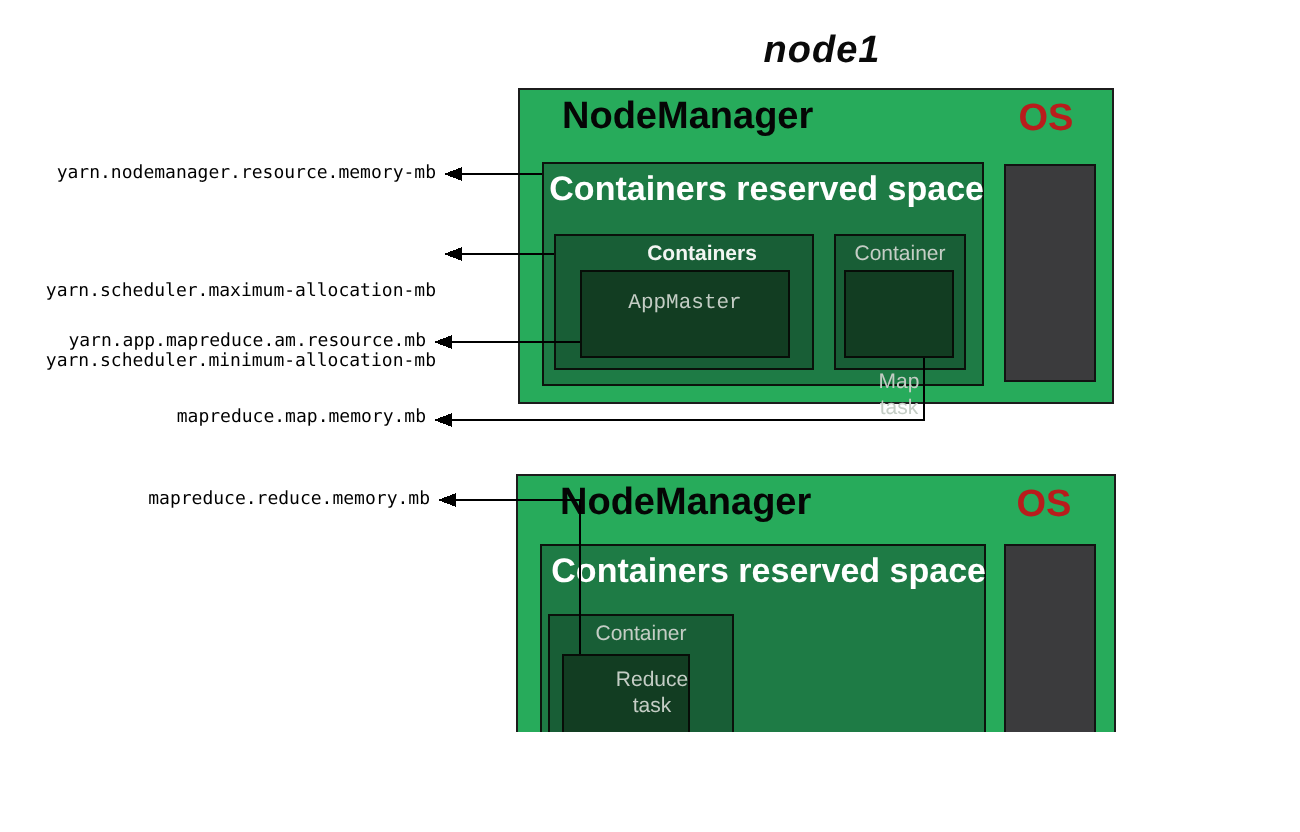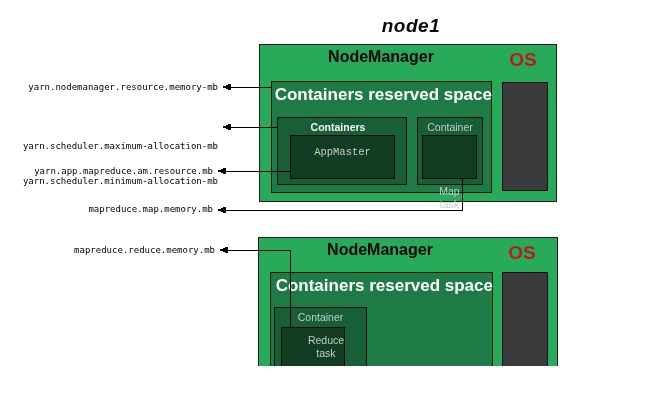--- a/index.html
+++ b/index.html
@@ -8,21 +8,21 @@
     font-family:"Liberation Sans",sans-serif;
   }
   .abs{position:absolute;}
   
   .node-title{
     font-style:italic;font-weight:600;font-size:19px;color:#0a0a0a;
     text-align:center;width:200px;letter-spacing:0.5px;
   }
   
   .node-box{background:#27AB5B;border:1px solid #1c1c1c;box-sizing:border-box;z-index:1;}
-  .nm-label{font-size:16px;font-weight:700;color:#050505;text-align:center;z-index:2;}
+  .nm-label{font-size:19px;font-weight:700;color:#050505;z-index:2;}
   .os-label{font-size:19px;font-weight:700;color:#b91c1c;text-align:center;z-index:2;}
   .reserved-box{background:#1E7B45;border:1px solid #0c130d;box-sizing:border-box;z-index:2;}
   .reserved-label{font-size:17px;font-weight:700;color:#ffffff;text-align:right;z-index:3;}
   .containers-box{background:#185E36;border:1px solid #0a110b;box-sizing:border-box;z-index:3;}
   .containers-label{font-size:10.5px;font-weight:700;color:#f2f5f2;text-align:center;z-index:4;}
   .container-label{font-size:10.5px;font-weight:400;color:#c4cdc5;text-align:center;z-index:4;}
   .task-box{background:#123D22;border:1px solid #070d08;box-sizing:border-box;z-index:4;}
   .task-label{font-size:10.5px;font-weight:400;color:#c4cdc5;text-align:center;line-height:13px;z-index:5;}
   .os-rect{background:#3B3B3D;border:1px solid #121212;box-sizing:border-box;z-index:2;}
   
@@ -41,21 +41,21 @@
 
   <div class="abs node-box" style="left:259px;top:44px;width:298px;height:158px;"></div>
 
   <div class="abs nm-label" style="left:281px;top:48px;width:200px;">NodeManager</div>
   <div class="abs os-label" style="left:493px;top:49px;width:60px;">OS</div>
 
   <div class="abs reserved-box" style="left:271px;top:81px;width:221px;height:112px;"></div>
   <div class="abs reserved-label" style="left:271px;top:85px;width:221px;">Containers reserved space</div>
 
   <div class="abs containers-box" style="left:277px;top:117px;width:130px;height:68px;"></div>
-  <div class="abs containers-label" style="left:261px;top:121px;width:130px;padding-left:12px;">Containers</div>
+  <div class="abs containers-label" style="left:274px;top:121px;width:130px;padding-left:12px;">Containers</div>
 
   <div class="abs task-box" style="left:290px;top:135px;width:105px;height:44px;"></div>
   <div class="abs task-label" style="left:290px;top:146px;width:105px;font-family:Liberation Mono, monospace;">AppMaster</div>
 
   <div class="abs containers-box" style="left:417px;top:117px;width:66px;height:68px;"></div>
   <div class="abs container-label" style="left:417px;top:121px;width:66px;">Container</div>
 
   <div class="abs task-box" style="left:422px;top:135px;width:55px;height:44px;"></div>
   <div class="abs task-label" style="left:422px;top:143px;width:55px;margin-top:42px;">
     <div>Map</div>

